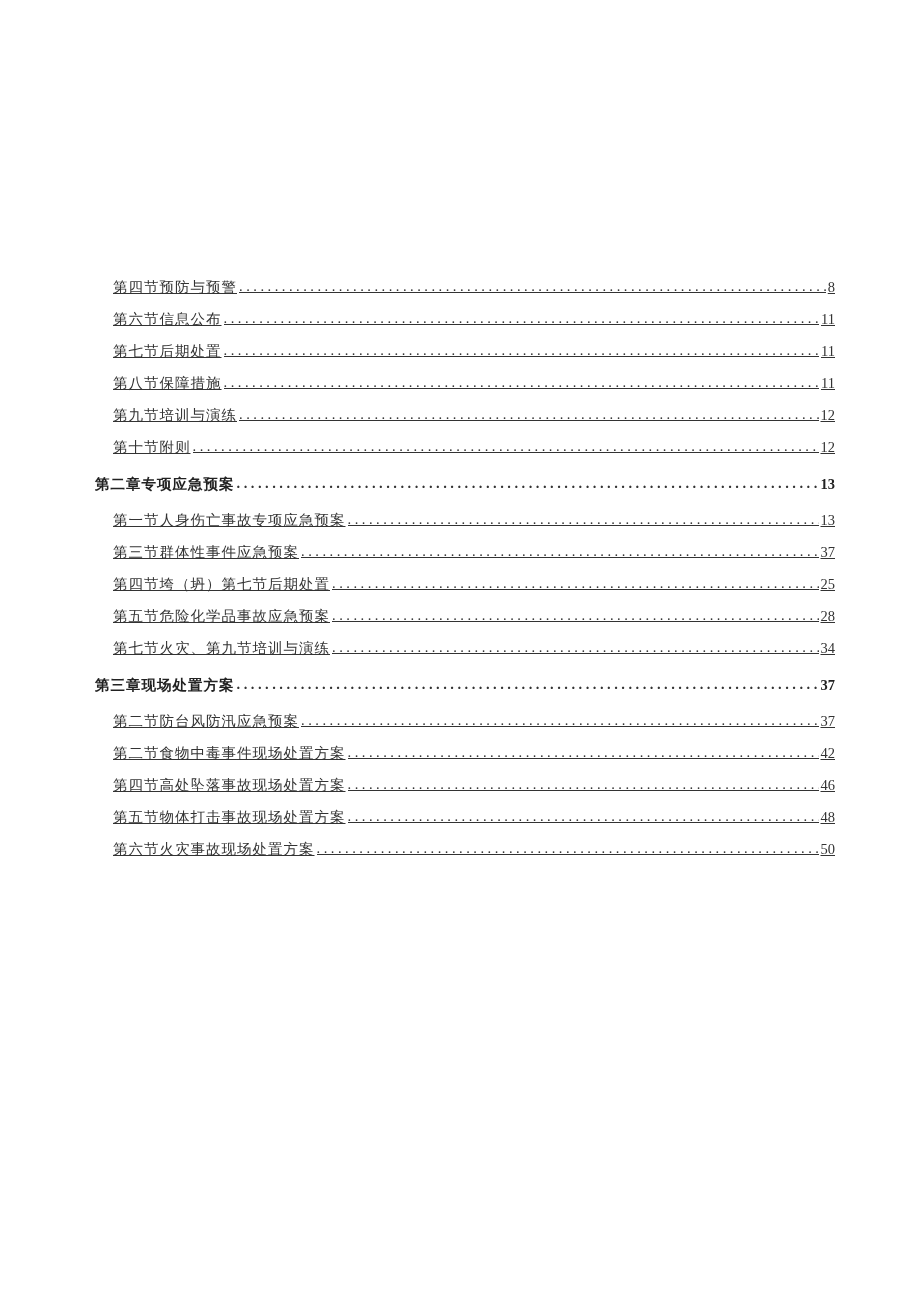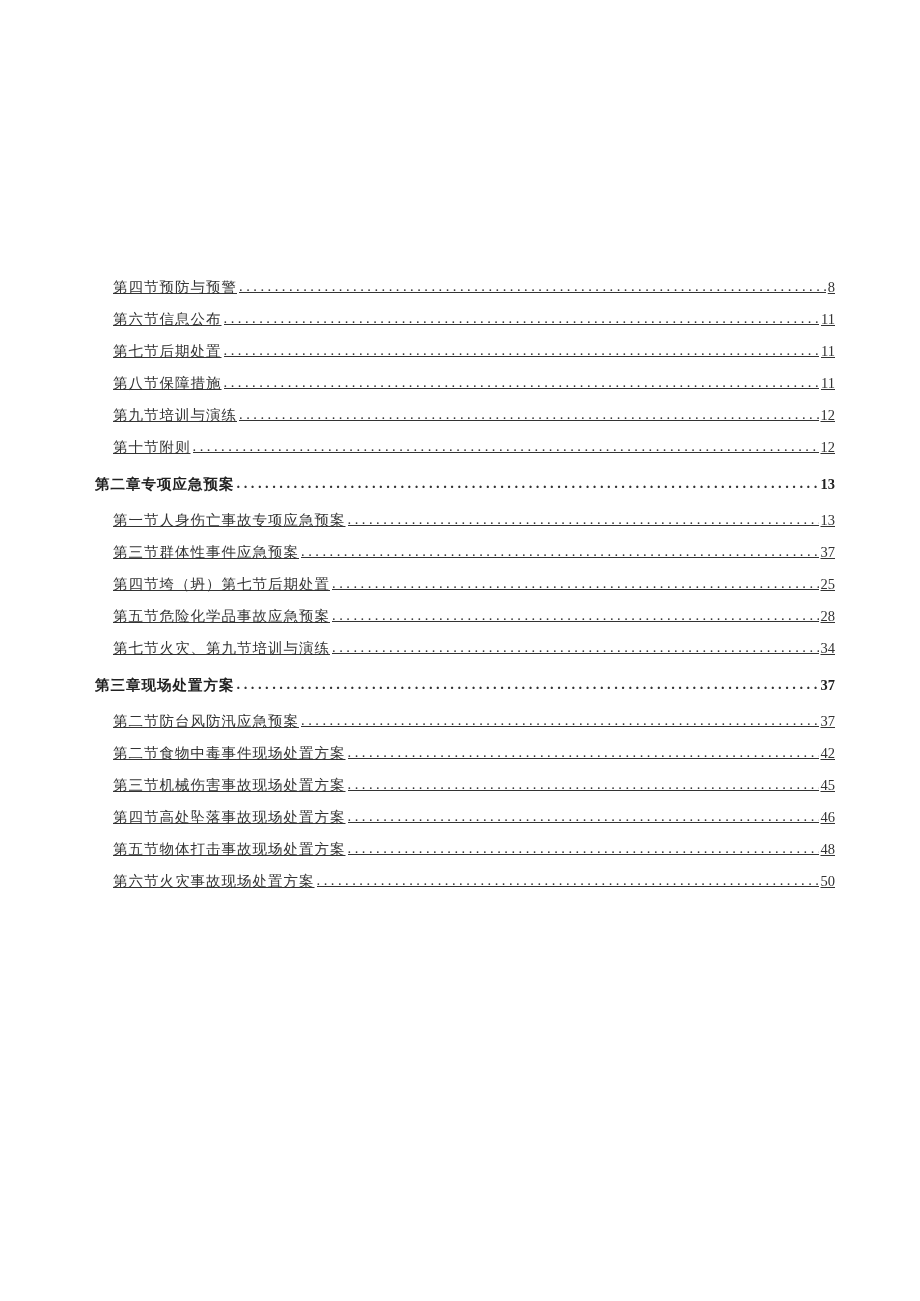--- a/index.html
+++ b/index.html
@@ -129,25 +129,20 @@
     <span class="entry-text">第二节防台风防汛应急预案</span>
     <span class="dots"></span>
     <span class="page-num">37</span>
   </div>
   <div class="toc-entry section">
     <span class="entry-text">第二节食物中毒事件现场处置方案</span>
     <span class="dots"></span>
     <span class="page-num">42</span>
   </div>
   <div class="toc-entry section">
-    <span class="entry-text">第三节机械伤害事故现场处置方案</span>
-    <span class="dots"></span>
-    <span class="page-num">45</span>
-  </div>
-  <div class="toc-entry section">
     <span class="entry-text">第四节高处坠落事故现场处置方案</span>
     <span class="dots"></span>
     <span class="page-num">46</span>
   </div>
   <div class="toc-entry section">
     <span class="entry-text">第五节物体打击事故现场处置方案</span>
     <span class="dots"></span>
     <span class="page-num">48</span>
   </div>
   <div class="toc-entry section">

